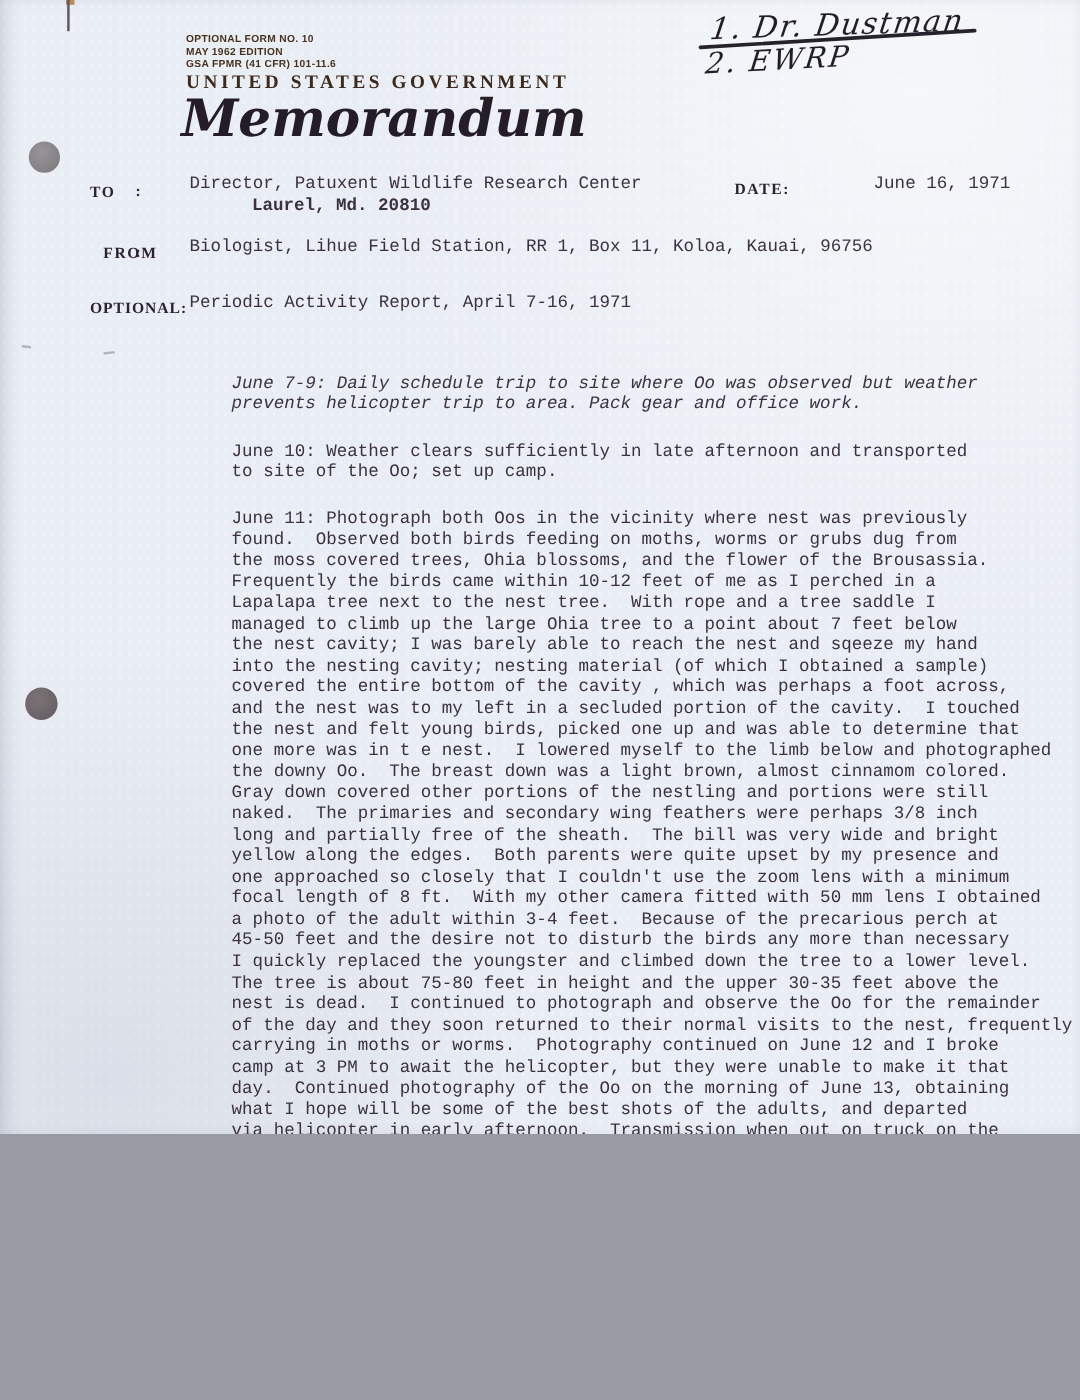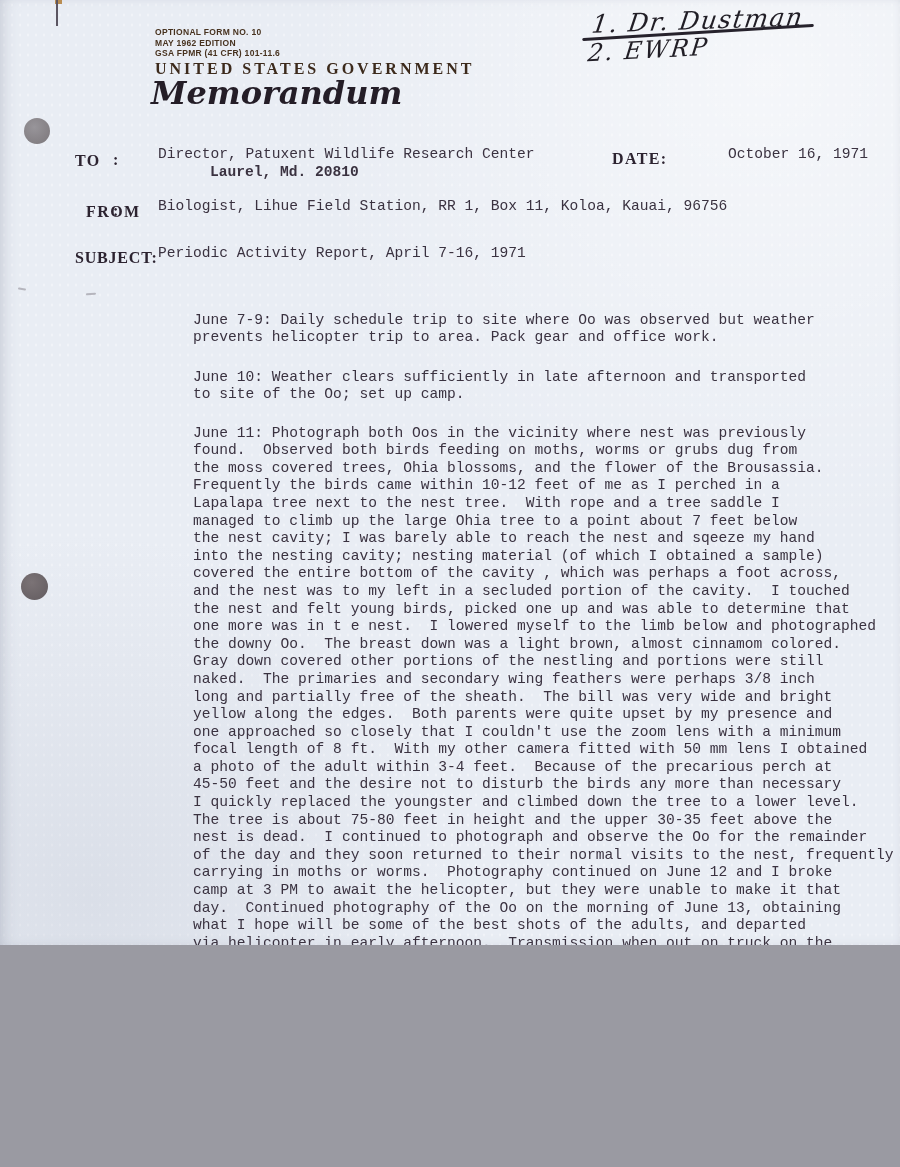--- a/index.html
+++ b/index.html
@@ -18,28 +18,28 @@
   .abs { position:absolute; }
   
   .tw {
     font-family:"Liberation Mono", monospace;
     font-size:14.6px; line-height:17.6px; color:#3a3240;
     white-space:pre; letter-spacing:0;margin-left:30px;
   }
   
   .lbl {
     font-family:"Liberation Serif", serif; font-weight:bold;
-    font-size:16px; color:#2c2330; letter-spacing:1.4px;
+    font-size:13px; color:#2c2330; letter-spacing:1.4px;
   }
   #form-print { left:155px; top:27px; font-family:"Liberation Sans", sans-serif;
     font-weight:bold; font-size:8.5px; line-height:10.5px; color:#47321f; letter-spacing:.3px; }
   #gov-line { left:155px; top:60px; font-weight:bold; font-size:16px;
     letter-spacing:3px; color:#3c2a1c; }
   #memo-title { left:151px; top:74px; font-family:"DejaVu Serif", serif;
-    font-style:italic; font-weight:bold; font-size:32px; color:#241d27; }
+    font-style:italic; font-weight:bold; font-size:43px; color:#241d27; }
   
   .hand { font-family:"DejaVu Serif", serif; font-style:italic; color:#211e26; }
   #hand-route1 { left:592px; top:6px; font-size:25px; letter-spacing:1.5px;
     transform:rotate(-2deg) skewX(-10deg); }
   #hand-route2 { left:588px; top:36px; font-size:24px; letter-spacing:2px;
     transform:rotate(-3deg) skewX(-10deg); }
   #hand-strike { left:582px; top:31px; width:232px; height:2.6px;
     background:#26222c; transform:rotate(-3.5deg); border-radius:2px; }
   #cc-hand-date { left:272px; top:1033px; font-size:21px; letter-spacing:1px;
     transform:rotate(-10deg) skewX(-8deg); }
@@ -49,21 +49,21 @@
   #to-value { left:128px; top:146px; }
   #to-value .l2 { display:block; padding-left:52px;font-weight:bold; }
   #date-label { left:612px; top:150px; }
   #date-value { left:698px; top:146px; }
   #from-label { left:86px; top:203px; }
   #from-colon { left:113px; top:202px; }
   #from-value { left:128px; top:198px;text-align:center; }
   #subject-label { left:75px; top:249px; letter-spacing:.8px; }
   #subject-value { left:128px; top:245px; }
   
-  #para1 { left:163px; top:297px; }
+  #para1 { left:163px; top:297px;font-style:italic; }
   #para2 { left:163px; top:354px; }
   #para3 { left:163px; top:410px; }
   #signature { left:556px; top:995px; }
   #cc-line1 { left:138px; top:1028px; }
   #cc-line2 { left:172px; top:1046px; }
   #slogan { left:245px; top:1068px; width:450px; text-align:center;
     font-family:"DejaVu Serif", serif; font-style:italic; font-weight:bold;
     font-size:14px; color:#2a2230; }
   
   #statue { left:88px; top:986px; width:74px; height:98px; }
@@ -109,27 +109,27 @@
   <div class="abs" id="memo-title">Memorandum</div>
 
   <div class="abs hand" id="hand-route1">1. Dr. Dustman</div>
   <div class="abs" id="hand-strike"></div>
   <div class="abs hand" id="hand-route2">2. EWRP</div>
 
   <div class="abs lbl" id="to-label">TO</div>
   <div class="abs lbl" id="to-colon">:</div>
   <div class="abs tw" id="to-value"><span>Director, Patuxent Wildlife Research Center</span><span class="l2">Laurel, Md. 20810</span></div>
   <div class="abs lbl" id="date-label">DATE:</div>
-  <div class="abs tw" id="date-value">October 16, 1971</div>
+  <div class="abs tw" id="date-value">June 16, 1971</div>
 
   <div class="abs lbl" id="from-label">FROM</div>
   <div class="abs lbl" id="from-colon">:</div>
   <div class="abs tw" id="from-value">Biologist, Lihue Field Station, RR 1, Box 11, Koloa, Kauai, 96756</div>
 
-  <div class="abs lbl" id="subject-label">SUBJECT:</div>
+  <div class="abs lbl" id="subject-label">OPTIONAL:</div>
   <div class="abs tw" id="subject-value">Periodic Activity Report, April 7-16, 1971</div>
 
   <pre class="abs tw" id="para1">June 7-9: Daily schedule trip to site where Oo was observed but weather
 prevents helicopter trip to area. Pack gear and office work.</pre>
   <pre class="abs tw" id="para2">June 10: Weather clears sufficiently in late afternoon and transported
 to site of the Oo; set up camp.</pre>
   <pre class="abs tw" id="para3">June 11: Photograph both Oos in the vicinity where nest was previously
 found.  Observed both birds feeding on moths, worms or grubs dug from
 the moss covered trees, Ohia blossoms, and the flower of the Brousassia.
 Frequently the birds came within 10-12 feet of me as I perched in a

